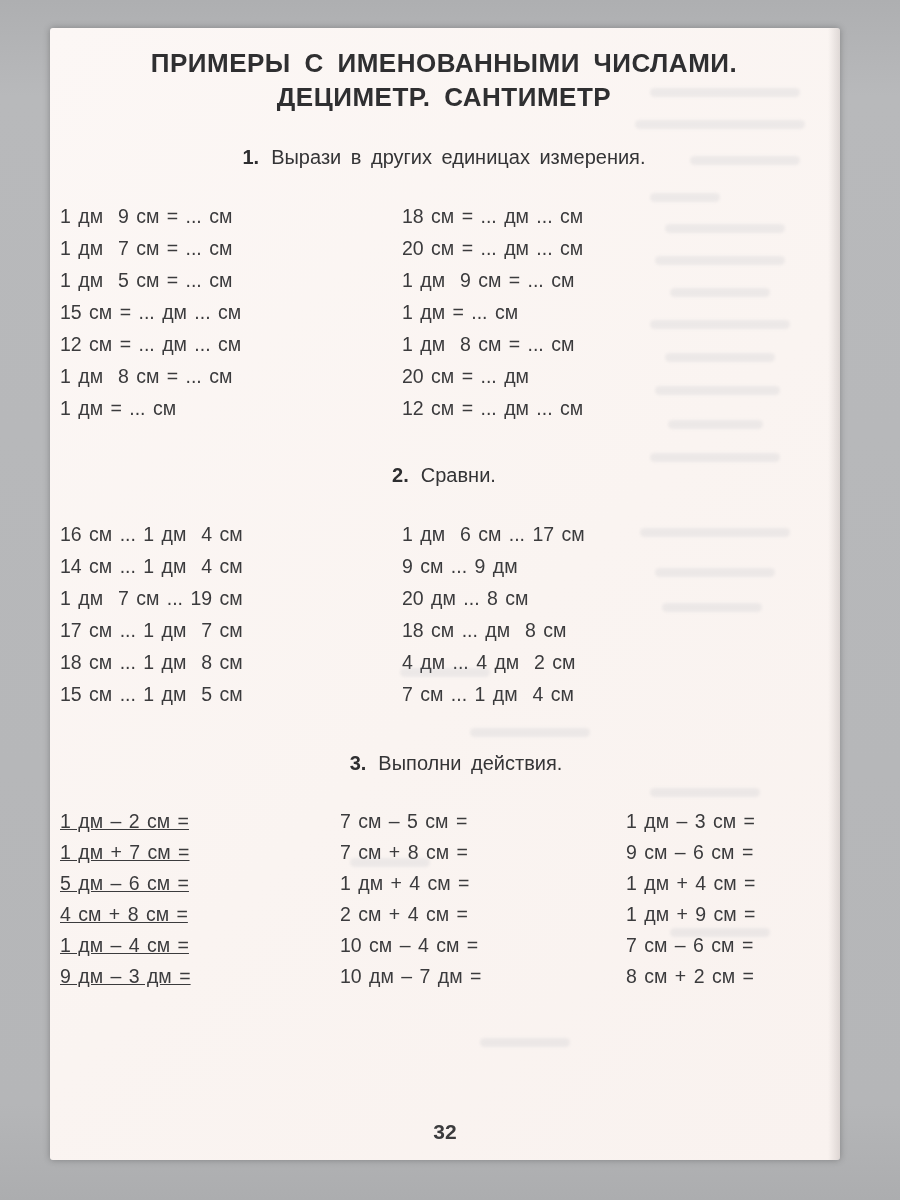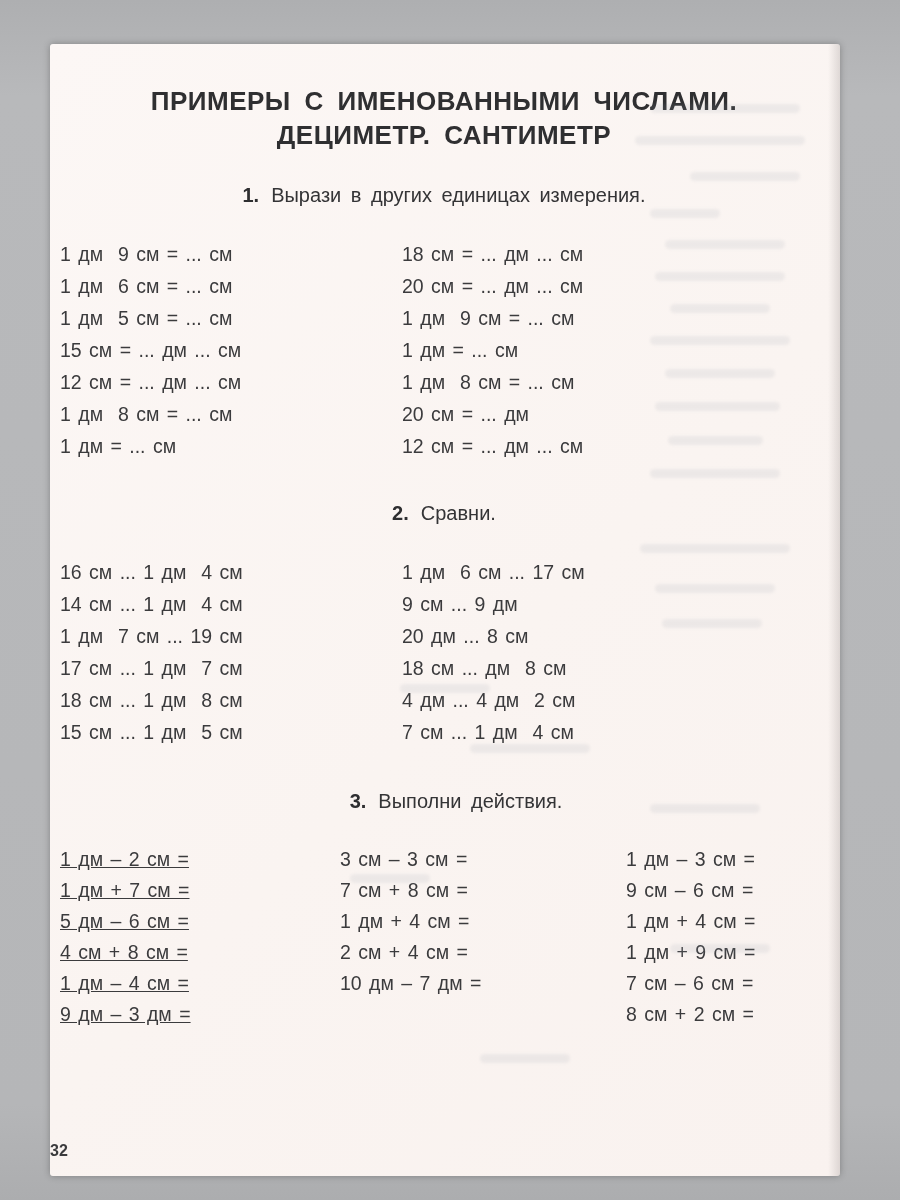--- a/index.html
+++ b/index.html
@@ -10,26 +10,26 @@
     font-family: "Liberation Sans", sans-serif;
     position: relative;
     overflow: hidden;
   }
   .frame {
     position: absolute; inset: 0;
     background: linear-gradient(180deg, #aeafb1 0%, #b8b9bb 8%, #b5b6b8 92%, #acadaf 100%);
   }
   .page {
     position: absolute;
-    left: 50px; top: 44px;
+    left: 50px; top: 28px;
     width: 790px; height: 1132px;
     background: linear-gradient(135deg, #fcf7f5 0%, #faf4f1 55%, #f9f2ef 100%);
     border-radius: 3px;
     box-shadow: 0 0 7px rgba(0,0,0,0.28);
-    padding: 40px 12px 0 10px;
+    padding: 18px 12px 0 10px;
   }
   .page::after {
     content: "";
     position: absolute; top: 0; right: 0;
     width: 12px; height: 100%;
     background: linear-gradient(to left, rgba(110,100,100,0.20), rgba(0,0,0,0));
     border-radius: 0 3px 3px 0;
     pointer-events: none;
   }
   .title {
@@ -64,23 +64,23 @@
   }
   .plist li { white-space: pre; line-height: 32px; }
   .cols2 > .plist:first-child { width: 342px; }
   .cols3 > .plist:nth-child(1) { width: 280px; text-decoration: underline; }
   .cols3 > .plist:nth-child(2) { width: 286px; }
   .cols3 > .plist:nth-child(3) { flex: 1; }
   .cols3 .plist li { line-height: 31px; }
   .page-number {
     position: absolute;
     bottom: 16px; left: 0; right: 0;
-    text-align: left;
+    text-align: center;
     font-weight: bold;
-    font-size: 16px;
+    font-size: 21px;
     color: #3b3b3d;
   }
   .ghost {
     position: absolute;
     height: 9px;
     background: #8f98a4;
     opacity: 0.12;
     filter: blur(1.6px);
     border-radius: 5px;
     pointer-events: none;
@@ -118,21 +118,21 @@
   <h1 class="title">
     <span>ПРИМЕРЫ С ИМЕНОВАННЫМИ ЧИСЛАМИ.</span><br>
     <span>ДЕЦИМЕТР. САНТИМЕТР</span>
   </h1>
 
   <section id="ex1">
     <p class="ex-head"><b>1.</b><span>Вырази в других единицах измерения.</span></p>
     <div class="items cols2">
       <ul class="plist">
         <li>1 дм  9 см = ... см</li>
-        <li>1 дм  6 см = ... см</li>
+        <li>1 дм  7 см = ... см</li>
         <li>1 дм  5 см = ... см</li>
         <li>15 см = ... дм ... см</li>
         <li>12 см = ... дм ... см</li>
         <li>1 дм  8 см = ... см</li>
         <li>1 дм = ... см</li>
       </ul>
       <ul class="plist">
         <li>18 см = ... дм ... см</li>
         <li>20 см = ... дм ... см</li>
         <li>1 дм  9 см = ... см</li>
@@ -171,24 +171,25 @@
     <div class="items cols3">
       <ul class="plist">
         <li>1 дм – 2 см =</li>
         <li>1 дм + 7 см =</li>
         <li>5 дм – 6 см =</li>
         <li>4 см + 8 см =</li>
         <li>1 дм – 4 см =</li>
         <li>9 дм – 3 дм =</li>
       </ul>
       <ul class="plist">
-        <li>3 см – 3 см =</li>
+        <li>7 см – 5 см =</li>
         <li>7 см + 8 см =</li>
         <li>1 дм + 4 см =</li>
         <li>2 см + 4 см =</li>
+        <li>10 см – 4 см =</li>
         <li>10 дм – 7 дм =</li>
       </ul>
       <ul class="plist">
         <li>1 дм – 3 см =</li>
         <li>9 см – 6 см =</li>
         <li>1 дм + 4 см =</li>
         <li>1 дм + 9 см =</li>
         <li>7 см – 6 см =</li>
         <li>8 см + 2 см =</li>
       </ul>

